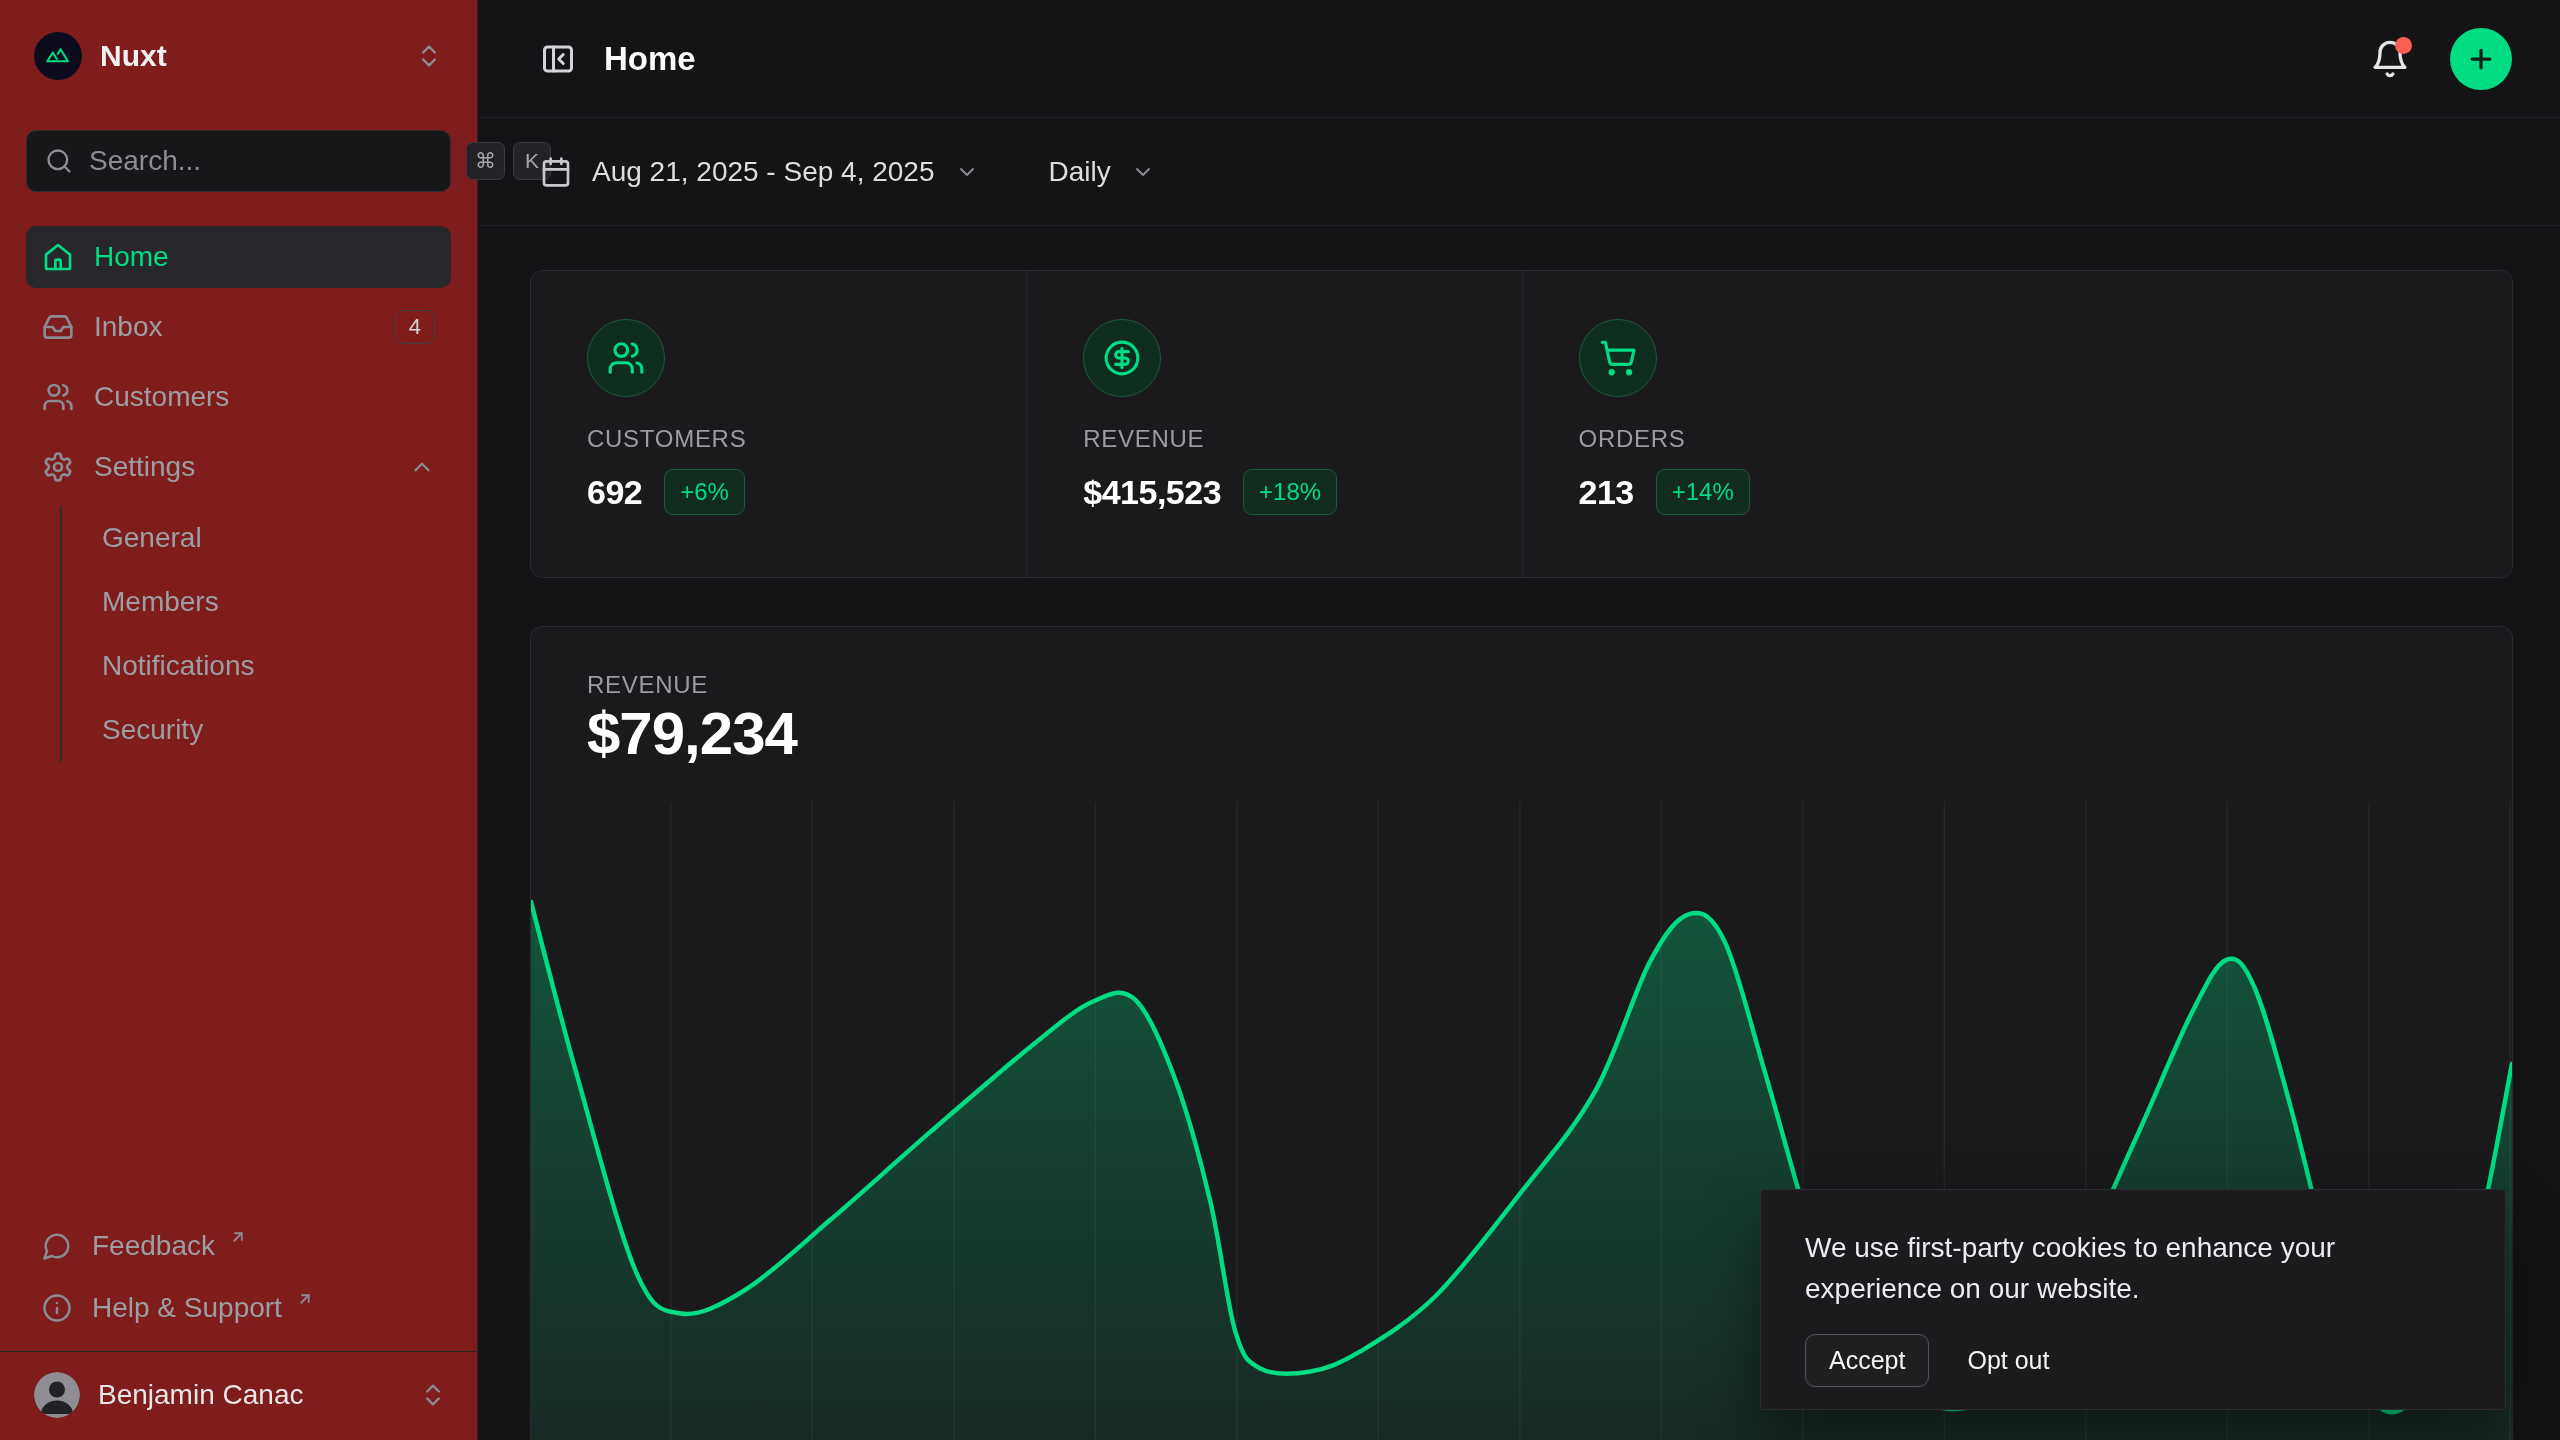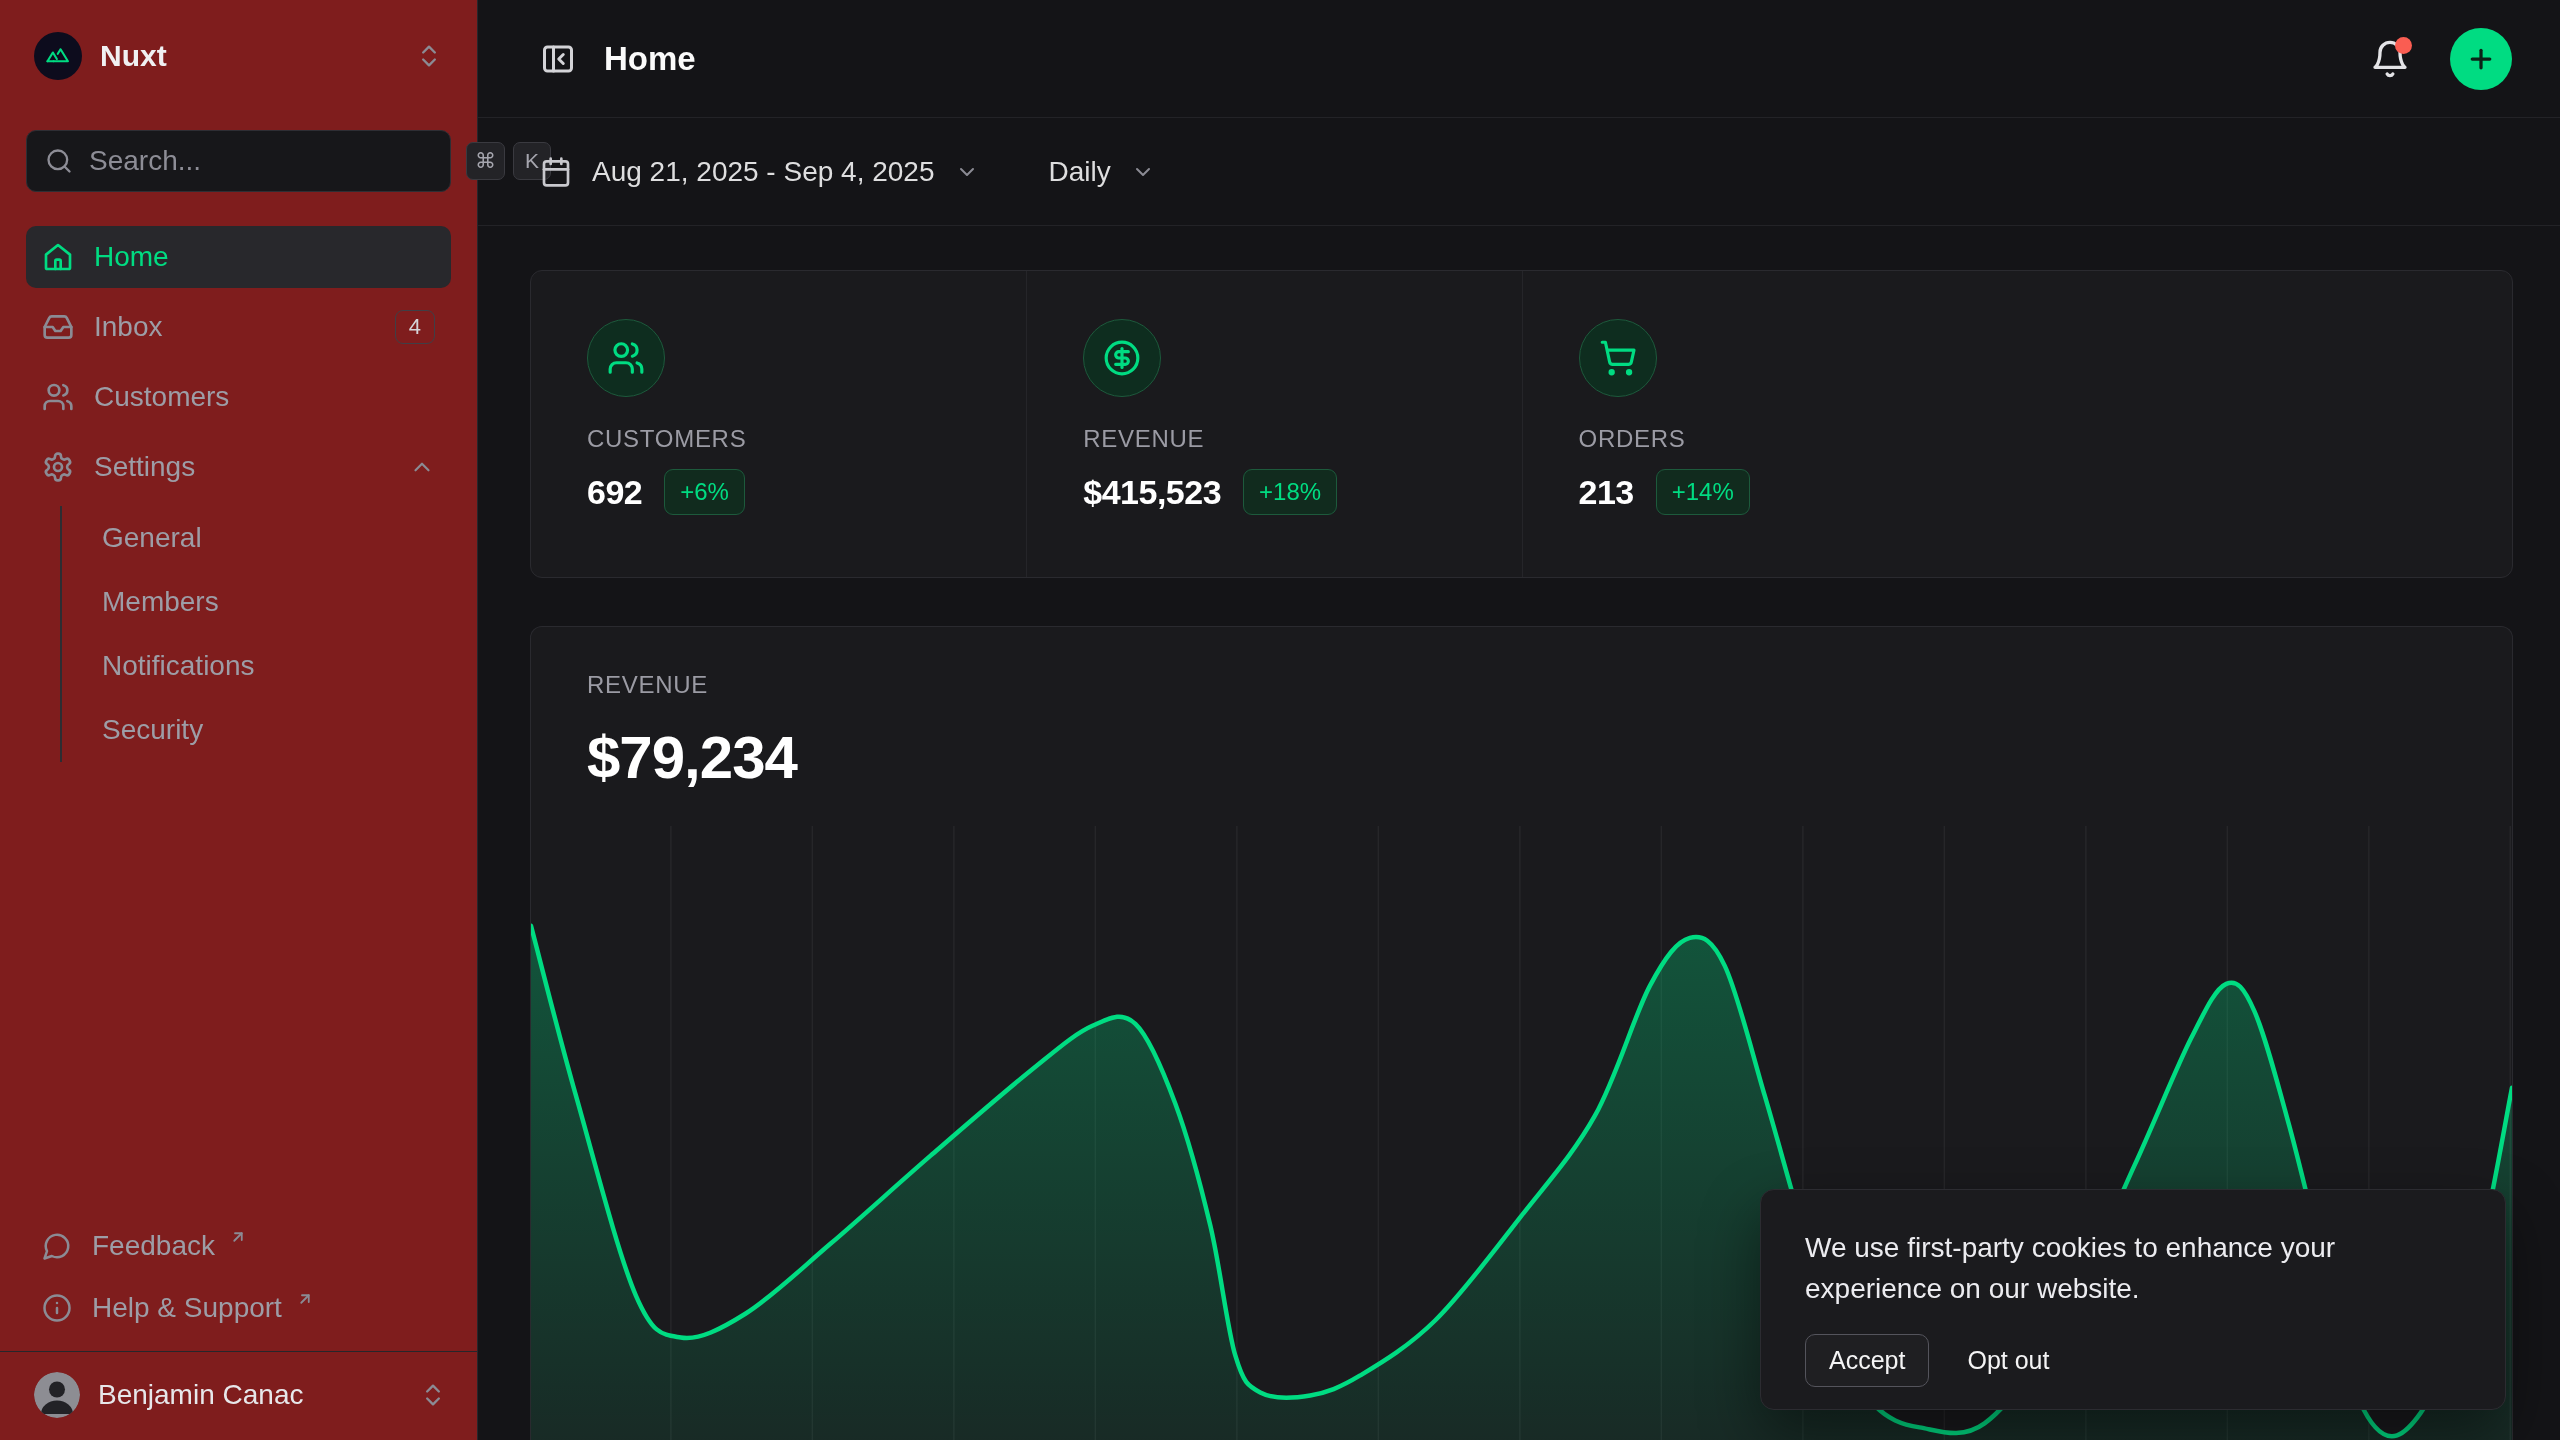--- a/index.html
+++ b/index.html
@@ -117,28 +117,28 @@
     font-size: 24px; font-weight: 500; padding: 8px 15px; border-radius: 9px;
   }
 
   .chart-card {
     margin-top: 48px; background: #1a1a1d; border: 1px solid #2a2a2f; border-bottom: none;
     border-radius: 12px 12px 0 0; height: 816px; overflow: hidden;
     display: flex; flex-direction: column;
   }
   .chart-head { padding: 44px 0 0 56px; }
   .chart-label { font-size: 24px; font-weight: 500; color: #9b9ba4; letter-spacing: 0.03em; }
-  .chart-value { margin-top: 24px; font-size: 60px; font-weight: 700; color: #ffffff; letter-spacing: -1px; }
+  .chart-value { margin-top: 0; font-size: 60px; font-weight: 700; color: #ffffff; letter-spacing: -1px; }
   .chart-wrap { flex: 1; margin-top: 34px; }
   .chart-wrap svg { width: 100%; height: 100%; }
 
   
   .cookie-banner {
     position: absolute; left: 1760px; top: 1189px; width: 746px; height: 221px;
-    background: #1b1b1e; border: 1px solid #2c2c31; border-radius: 14px;
+    background: #1b1b1e; border: 1px solid #2c2c31; border-radius: 4px;
     box-shadow: 0 24px 60px rgba(0,0,0,0.45);
     padding: 38px 44px;
   }
   .cookie-text { font-size: 28px; line-height: 1.46; color: #ececf0; max-width: 600px; }
   .cookie-actions { margin-top: 24px; display: flex; align-items: center; gap: 38px; }
   .btn-accept {
     background: rgba(255,255,255,0.02); border: 1px solid #54545c; border-radius: 10px;
     color: #f4f4f5; font-size: 25px; font-weight: 500; padding: 11px 23px; cursor: pointer; font-family: inherit;
   }
   .btn-optout { background: none; border: none; color: #f4f4f5; font-size: 25px; font-weight: 500; cursor: pointer; font-family: inherit; }

